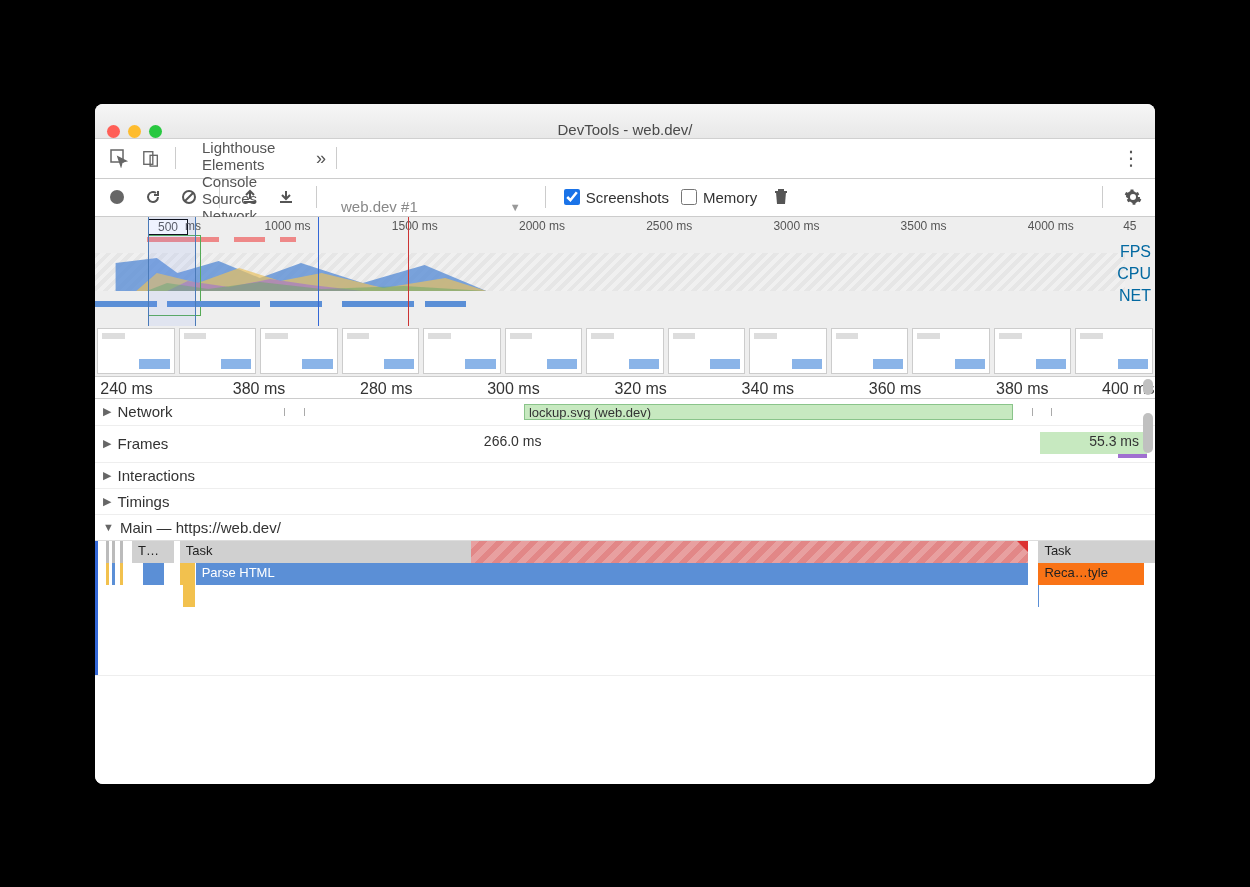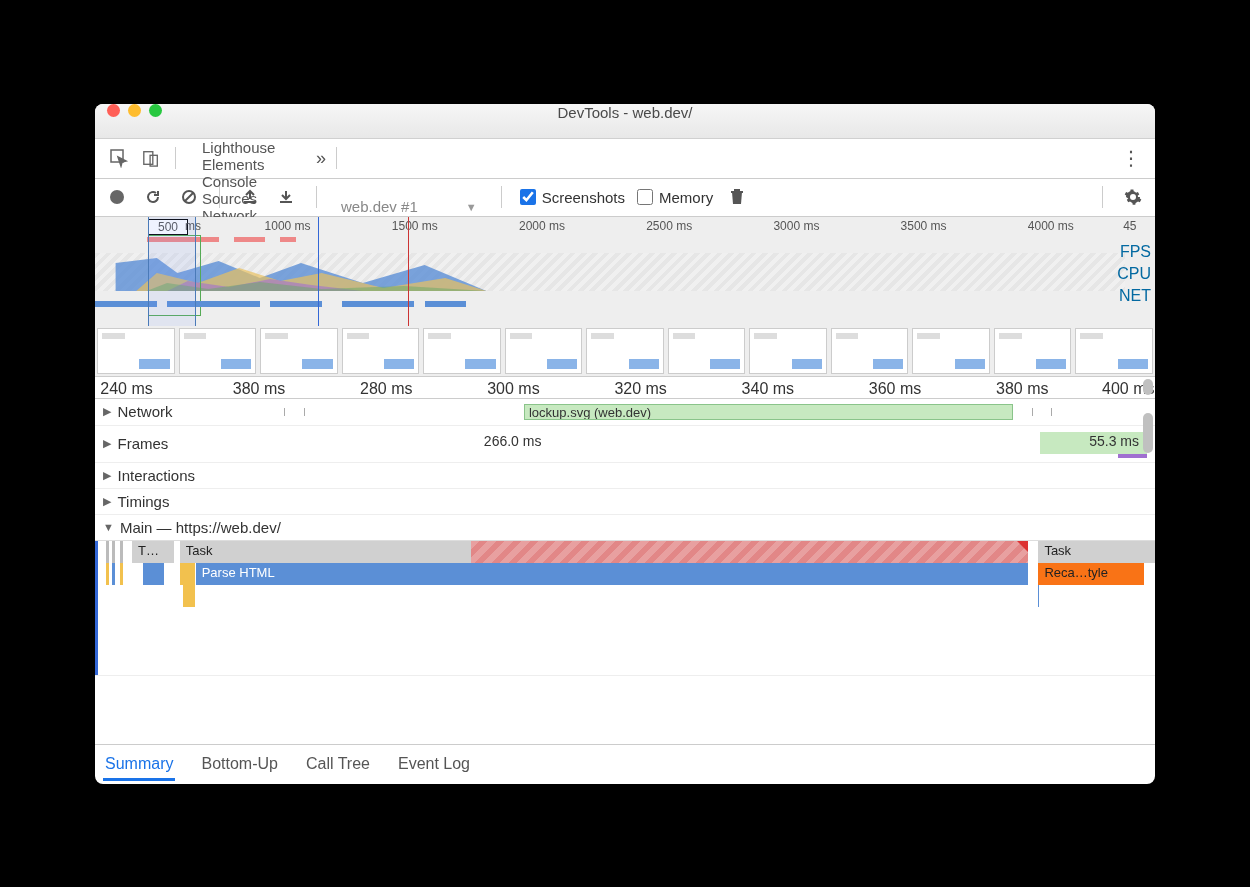--- a/index.html
+++ b/index.html
@@ -1,36 +1,36 @@
 <!DOCTYPE html>
 <html><head>
 <meta charset="utf-8">
 <style>
 * { margin: 0; padding: 0; box-sizing: border-box; font-family: -apple-system, BlinkMacSystemFont, "Segoe UI", Helvetica, Arial, sans-serif; }
 body { background: #000; width: 1250px; height: 887px; display: flex; align-items: center; justify-content: center; }
 .window { width: 1060px; height: 680px; background: #fff; border-radius: 8px; box-shadow: 0 20px 60px rgba(0,0,0,0.5); overflow: hidden; display: flex; flex-direction: column; }
-.titlebar { height: 35px; background: linear-gradient(#f6f6f6, #e8e8e8); border-bottom: 1px solid #d0d0d0; display: flex; align-items: flex-start; padding: 0 12px; position: relative; }
+.titlebar { height: 35px; background: linear-gradient(#f6f6f6, #e8e8e8); border-bottom: 1px solid #d0d0d0; display: flex; align-items: flex-end; padding: 0 12px; position: relative; }
 .traffic-lights { display: flex; gap: 8px; }
 .light { width: 13px; height: 13px; border-radius: 50%; }
 .light.red { background: #ff5f57; }
 .light.yellow { background: #febc2e; }
 .light.green { background: #28c840; }
 .title { position: absolute; left: 0; right: 0; text-align: center; font-size: 15px; color: #4a4a4a; pointer-events: none; }
 .tabbar { height: 40px; border-bottom: 1px solid #ccc; display: flex; align-items: center; padding: 0 10px; gap: 4px; }
 .tabbar-icon { width: 28px; height: 28px; display: flex; align-items: center; justify-content: center; color: #666; cursor: pointer; }
 .vdiv { width: 1px; height: 22px; background: #ccc; margin: 0 6px; }
 .tabs { display: flex; height: 100%; flex-direction: column; }
 .tab { padding: 0 16px; display: flex; align-items: center; font-size: 15px; color: #555; cursor: pointer; position: relative; }
 .tab.active { color: #0f172a; }
 .tab.active::after { content: ''; position: absolute; bottom: 0; left: 12px; right: 12px; height: 3px; background: #1a73e8; }
 .more-tabs { margin-left: 8px; color: #555; cursor: pointer; font-size: 18px; }
 .kebab { margin-left: auto; color: #555; cursor: pointer; width: 28px; text-align: center; font-size: 20px; }
 .toolbar { height: 38px; border-bottom: 1px solid #ccc; display: flex; align-items: center; padding: 0 10px; gap: 12px; }
 .tool-btn { width: 24px; height: 24px; display: flex; align-items: center; justify-content: center; color: #555; cursor: pointer; }
-.recording-select { color: #888; font-size: 15px; padding: 0 6px; display: flex; align-items: center; gap: 48px; cursor: pointer; margin-top: 19px; }
+.recording-select { color: #888; font-size: 15px; padding: 0 6px; display: flex; align-items: center; gap: 92px; cursor: pointer; margin-top: 19px; }
 .recording-select .caret { color: #999; font-size: 11px; }
 .chk { display: flex; align-items: center; gap: 6px; font-size: 15px; color: #333; cursor: pointer; }
 .chk input { width: 16px; height: 16px; cursor: pointer; }
 .chk input.checked { accent-color: #1a73e8; }
 .overview { height: 160px; background: #eee; border-bottom: 1px solid #ccc; position: relative; }
 .ov-ruler { height: 18px; display: flex; position: relative; font-size: 12px; color: #555; }
 .ov-tick { position: absolute; top: 2px; }
 .ov-tick.boxed { background: #fff; border: 1px solid #000; padding: 0 9px; }
 .ov-labels { position: absolute; right: 4px; top: 24px; font-size: 16px; color: #0369a1; text-align: right; line-height: 22px; }
 .ov-fps { position: absolute; left: 0; right: 30px; top: 18px; height: 12px; }
@@ -318,20 +318,14 @@
         </div>
 
         <div class="flame-row" style="top:44px">
           <div class="flame-bar script" style="left:8.3%; width:1%"></div>
           <div class="flame-tiny" style="left:89%; background:#5b8fd6; width:1px"></div>
         </div>
       </div>
     </div>
   </div>
 
-  <div class="bottom-tabs">
-    <div class="btab active">Summary</div>
-    <div class="btab">Bottom-Up</div>
-    <div class="btab">Call Tree</div>
-    <div class="btab">Event Log</div>
-  </div>
 
 </div>
 
 </body></html>

